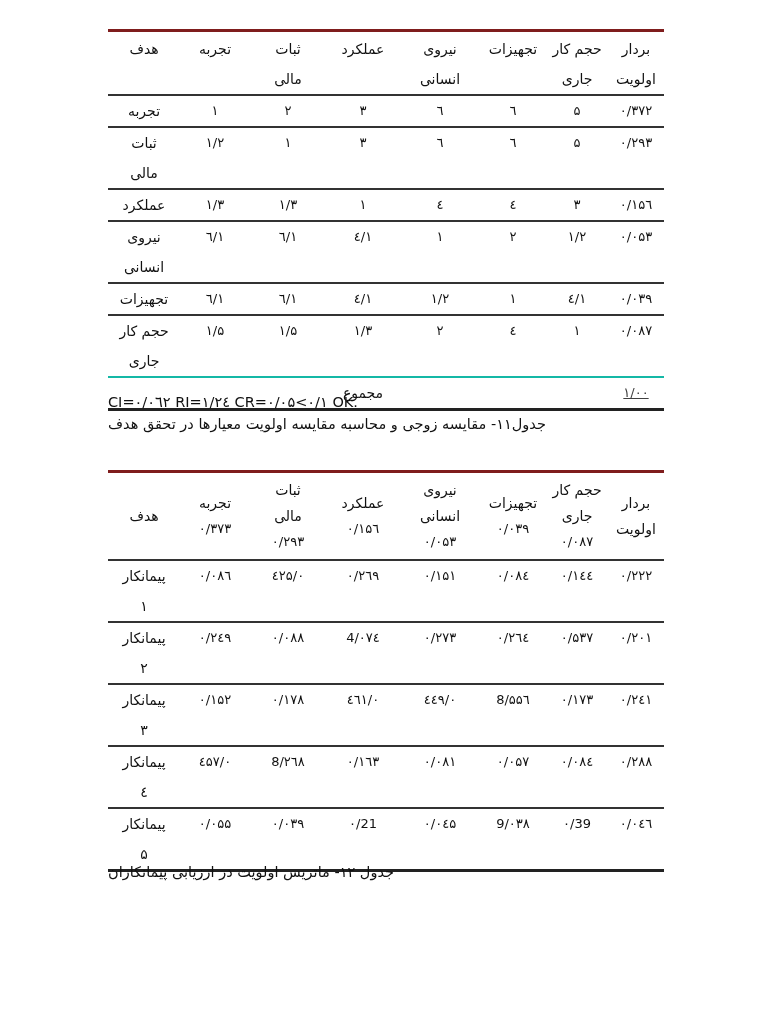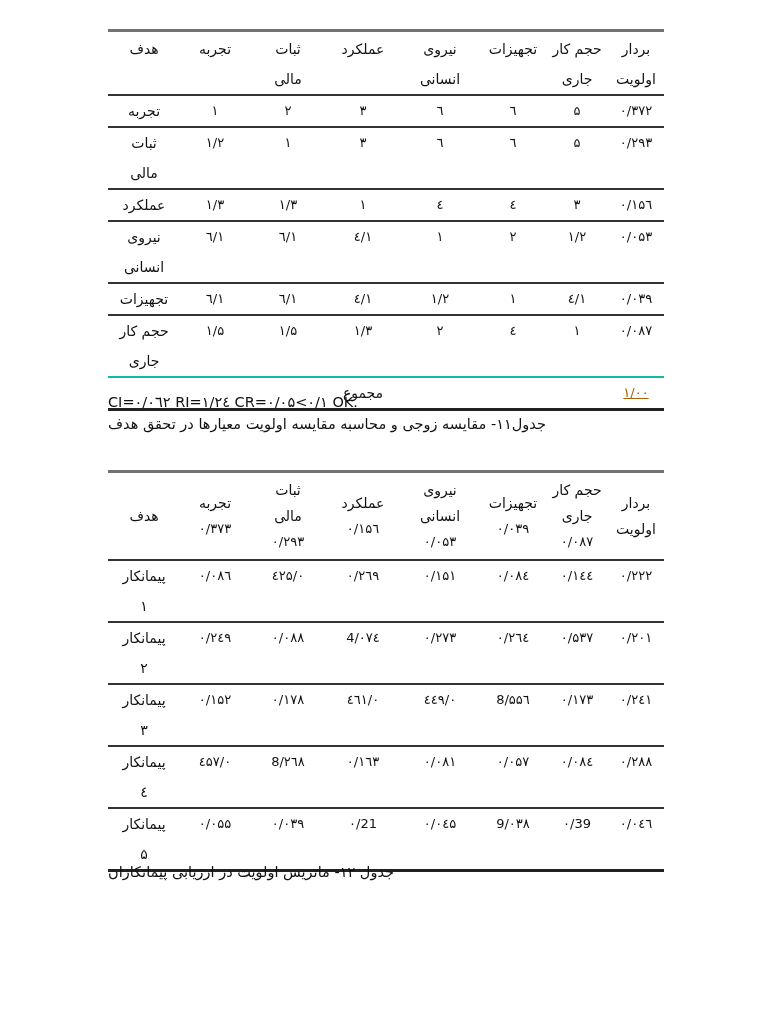--- a/index.html
+++ b/index.html
@@ -24,21 +24,21 @@
       font-size: 14px;
     }
     .tbl td, .tbl th {
       font-weight: normal;
       text-align: center;
       vertical-align: top;
       padding: 0;
       line-height: 30px;
     }
     .tbl tr.row td { border-top: 2px solid #333; }
-    .tbl thead tr th { border-top: 3px solid #737373; border-bottom: 2px solid #333; }
+    .tbl thead tr th { border-top: 3px solid #7f1d1d; border-bottom: 2px solid #333; }
     .num { font-size: 13px; }
 
     #table1 { top: 29px; }
     #table1 thead th { height: 60px; padding-top: 2px; }
     #table1 tbody td { height: 30px; }
     #table1 tbody tr.tall td { height: 60px; }
     #table1 tr.sum-row td { border-top: 2px solid #14b8a6; border-bottom: 3px solid #222; height: 30px; }
     .sum-val { color: #1a2fb0; font-weight: bold; }
 
     #table2 { top: 470px; }
@@ -177,21 +177,21 @@
         <td class="num">۲</td>
         <td class="num">۱/۳</td>
         <td class="num">۱/۵</td>
         <td class="num">۱/۵</td>
         <td>
           <span class="stack">حجم کار</span>
           <span class="stack">جاری</span>
         </td>
       </tr>
       <tr class="sum-row">
-        <td class="num sum-val" style="color: #a16207; text-decoration: underline;">۱/۰۰</td>
+        <td class="num sum-val" style="color: #404040; text-decoration: underline;">۱/۰۰</td>
         <td colspan="3"></td>
         <td>مجموع</td>
         <td colspan="3"></td>
       </tr>
     </tbody>
 </table>
 
 <div class="caption" id="ci-line">CI=۰/۰٦۲   RI=۱/۲٤    CR=۰/۰۵&lt;۰/۱ OK.</div>
 <div class="caption" id="caption1">جدول۱۱- مقایسه زوجی و محاسبه مقایسه اولویت معیارها در تحقق هدف</div>
 

